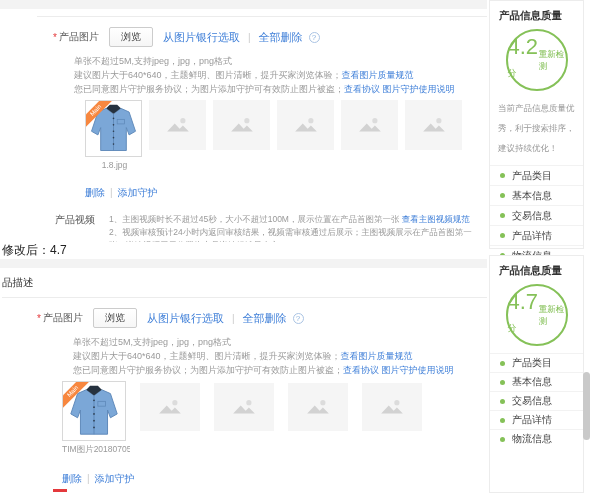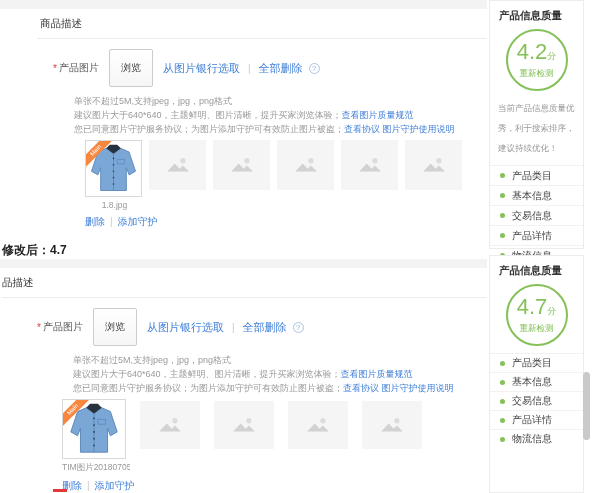--- a/index.html
+++ b/index.html
@@ -14,79 +14,78 @@
   #sec1 .sec-title{margin-left:40px}
   #sec2 .sec-title{margin-left:2px}
   .sec-hr{height:1px;background:#ececec;margin-top:7px}
   #sec1 .sec-hr{margin-left:37px}
   #sec2 .sec-hr{margin-left:2px}
   .img-row{display:flex;align-items:center;margin-top:10px}
   #sec1 .img-row{padding-left:53px}
   #sec2 .img-row{padding-left:37px}
   .req{color:#e4393c;font-size:10px;margin-right:2px}
   .lbl{font-size:10px;color:#555}
-  .browse-btn{margin-left:10px;font-size:10px;color:#444;background:linear-gradient(#fff,#f6f6f6);border:1px solid #ccc;border-radius:2px;padding:11px 11px;cursor:pointer;font-family:inherit}
+  .browse-btn{margin-left:10px;font-size:10px;color:#444;background:linear-gradient(#fff,#f6f6f6);border:1px solid #ccc;border-radius:2px;padding:2px 11px;cursor:pointer;font-family:inherit}
   .link{color:#3f7fd8;text-decoration:none;font-size:10px;cursor:pointer}
   .row-link{margin-left:10px;font-size:11px}
   .sep{color:#ccc;font-size:10px;margin-left:8px}
   .sep + .row-link{margin-left:8px}
   .q-icon{display:inline-block;width:11px;height:11px;line-height:10px;border:1px solid #aac4e4;border-radius:50%;color:#8fb4de;font-size:8px;text-align:center;margin-left:6px;cursor:pointer}
   .tips{margin-top:7px;font-size:9px;color:#9a9a9a;line-height:14px}
   #sec1 .tips{padding-left:74px}
   #sec2 .tips{padding-left:73px}
   .tips .link{font-size:9px}
   .thumbs{display:flex;align-items:flex-start;margin-top:4px}
   #sec1 .thumbs{padding-left:85px}
   #sec2 .thumbs{padding-left:62px}
   .shirt-box{position:relative;width:57px;height:57px;border:1px solid #d8d8d8;background:#fff;overflow:hidden;cursor:pointer;flex-shrink:0}
   #sec2 .shirt-box{width:64px;height:60px}
   .ribbon{position:absolute;top:5px;left:-13px;width:46px;transform:rotate(-45deg);background:#f7873f;color:#fff;font-size:6px;line-height:9px;text-align:center}
   .ph{width:57px;height:50px;background:#f5f5f5;margin-left:7px;display:flex;align-items:center;justify-content:center}
   #sec2 .ph{width:60px;height:48px;margin-left:14px;margin-top:2px}
   .filename{margin-top:3px;font-size:8.5px;color:#999}
   #sec1 .filename{margin-left:85px;width:59px;text-align:center}
   #sec2 .filename{margin-left:62px;width:68px;white-space:nowrap;overflow:hidden}
-  .file-actions{margin-top:5px;font-size:9.5px}
+  .file-actions{margin-top:16px;font-size:9.5px}
   #sec1 .file-actions{margin-left:85px}
   #sec2 .file-actions{margin-left:62px}
   .file-actions .sep{margin:0 5px}
   .video-row{display:flex;margin-top:13px}
   #sec1 .video-row{padding-left:55px}
   #sec2 .video-row{padding-left:57px}
   .video-lbl{font-size:10px;color:#555;flex-shrink:0}
   .video-tips{margin-left:14px;width:405px;font-size:8.5px;color:#9a9a9a;line-height:13px}
   .video-tips .link{font-size:8.5px}
   .nowrap{white-space:nowrap}
-  .after-heading{position:absolute;top:242px;left:2px;font-size:12px;font-weight:bold;color:#222}
+  .after-heading{position:absolute;top:242px;left:2px;font-size:12px;font-weight:normal;color:#222}
   .panel{position:absolute;left:489px;width:95px;background:#fff;border:1px solid #ececec}
   #panel1{top:0;height:249px}
   #panel2{top:255px;height:238px}
   .p-title{font-size:10.5px;font-weight:bold;color:#333;margin:8px 0 0 9px}
-  .circle{width:62px;height:62px;border:2px solid #85c158;border-radius:50%;margin:6px auto 0;display:flex;flex-direction:column;align-items:center;justify-content:center;background:#fff}
+  .circle{width:62px;height:62px;border:2px solid #85c158;border-radius:50%;margin:6px auto 0;display:flex;align-items:center;justify-content:center;background:#fff}
   .score-line{color:#85c158;line-height:22px}
   .score{font-size:22px}
   .unit{font-size:9px}
   .recheck{font-size:8.5px;color:#85c158;text-decoration:none;margin-top:1px;cursor:pointer}
   .advice{font-size:8.5px;color:#999;line-height:20px;margin:7px 7px 0 8px}
   .p-list{list-style:none;margin-top:7px}
   .p-item{display:flex;align-items:center;height:20px;border-top:1px solid #f2f2f2;padding-left:10px;font-size:10px;color:#444;cursor:pointer}
   #panel2 .p-item{height:19px}
   .dot{width:5px;height:5px;border-radius:50%;background:#85c158;margin-right:7px;flex-shrink:0}
   .watermark{text-align:right;padding:4px 5px 0 0;font-size:6px;color:#b3b3b3;line-height:7px}
   .scroll-thumb{position:absolute;left:583px;top:372px;width:7px;height:68px;background:#c9c9c9;border-radius:4px;cursor:pointer}
   .red-mark{position:absolute;left:53px;top:489px;width:14px;height:3px;background:#e4393c}
 </style>
 </head>
 <body>
 
 <div class="page">
 
   <section class="sec" id="sec1">
     <div class="graybar"></div>
-    <div class="sec-title">商品描述</div>
     <div class="sec-hr"></div>
 
     <div class="img-row">
       <span class="req">*</span>
       <span class="lbl">产品图片</span>
       <button class="browse-btn">浏览</button>
       <a class="link row-link">从图片银行选取</a>
       <span class="sep">|</span>
       <a class="link row-link">全部删除</a>
       <span class="q-icon">?</span>
@@ -145,20 +144,21 @@
         </div>
     </div>
     <div class="filename">1.8.jpg</div>
     <div class="file-actions">
       <a class="link">删除</a><span class="sep">|</span><a class="link">添加守护</a>
     </div>
 
     <div class="video-row">
       <span class="video-lbl">产品视频</span>
       <div class="video-tips">
+        <div class="nowrap"><span>1、主图视频时长不超过45秒，大小不超过100M，展示位置在产品首图第一张 </span><a class="link">查看主图视频规范</a></div>
         <div>2、视频审核预计24小时内返回审核结果，视频需审核通过后展示；主图视频展示在产品首图第一张，详情视频展示位置为产品详情描述最上方</div>
       </div>
     </div>
   </section>
 
   <div class="after-heading">修改后：4.7</div>
 
   <section class="sec" id="sec2">
     <div class="graybar"></div>
     <div class="sec-title">品描述</div>

